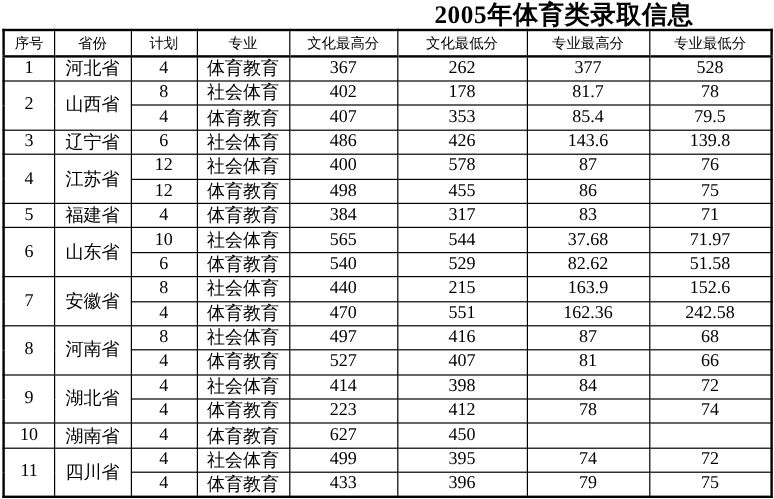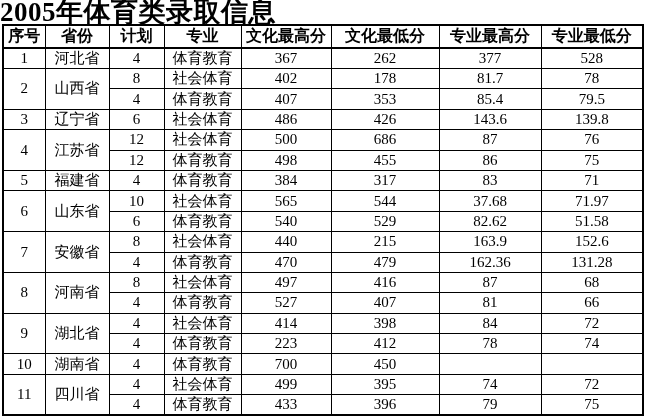--- a/index.html
+++ b/index.html
@@ -3,36 +3,36 @@
 <meta charset="utf-8">
 <style>
   html,body { margin:0; padding:0; }
   body {
     width:645px; height:416px; background:#ffffff; color:#000000;
     font-family:"Liberation Serif","DejaVu Serif",serif;
     overflow:hidden;
   }
   .title {
     width:578px; height:24px; line-height:24px;
-    text-align:left; font-weight:bold; font-size:27px;
+    text-align:right; font-weight:bold; font-size:21px;
     letter-spacing:0.5px;
   }
   table.adm {
     border-collapse:collapse; table-layout:fixed;
     margin-left:2px; width:640px;
     border:2px solid #000;
   }
   table.adm th, table.adm td {
     border:1px solid #000;
     text-align:center; vertical-align:middle;
     padding:0; font-size:15px;
     white-space:nowrap; overflow:hidden;
   }
   table.adm th {
-    font-weight:bold; font-size:16px;
+    font-weight:normal; font-size:12px;
     border-bottom:2px solid #000;
   }
   thead tr { height:22px; }
   tbody tr { height:20.4px; }
   col.c-no{width:42px} col.c-prov{width:64px} col.c-plan{width:55px}
   col.c-major{width:77px} col.c-cmax{width:90px} col.c-cmin{width:108px}
   col.c-mmax{width:102px} col.c-mmin{width:102px}
 </style>
 </head>
 <body>
@@ -99,22 +99,22 @@
         <td>486</td>
         <td>426</td>
         <td>143.6</td>
         <td>139.8</td>
       </tr>
       <tr>
         <td rowspan="2">4</td>
         <td rowspan="2">江苏省</td>
         <td>12</td>
         <td>社会体育</td>
-        <td>500</td>
-        <td>686</td>
+        <td>400</td>
+        <td>578</td>
         <td>87</td>
         <td>76</td>
       </tr>
       <tr>
         <td>12</td>
         <td>体育教育</td>
         <td>498</td>
         <td>455</td>
         <td>86</td>
         <td>75</td>
@@ -154,23 +154,23 @@
         <td>社会体育</td>
         <td>440</td>
         <td>215</td>
         <td>163.9</td>
         <td>152.6</td>
       </tr>
       <tr>
         <td>4</td>
         <td>体育教育</td>
         <td>470</td>
-        <td>479</td>
+        <td>551</td>
         <td>162.36</td>
-        <td>131.28</td>
+        <td>242.58</td>
       </tr>
       <tr>
         <td rowspan="2">8</td>
         <td rowspan="2">河南省</td>
         <td>8</td>
         <td>社会体育</td>
         <td>497</td>
         <td>416</td>
         <td>87</td>
         <td>68</td>
@@ -199,21 +199,21 @@
         <td>223</td>
         <td>412</td>
         <td>78</td>
         <td>74</td>
       </tr>
       <tr>
         <td>10</td>
         <td>湖南省</td>
         <td>4</td>
         <td>体育教育</td>
-        <td>700</td>
+        <td>627</td>
         <td>450</td>
         <td></td>
         <td></td>
       </tr>
       <tr>
         <td rowspan="2">11</td>
         <td rowspan="2">四川省</td>
         <td>4</td>
         <td>社会体育</td>
         <td>499</td>

